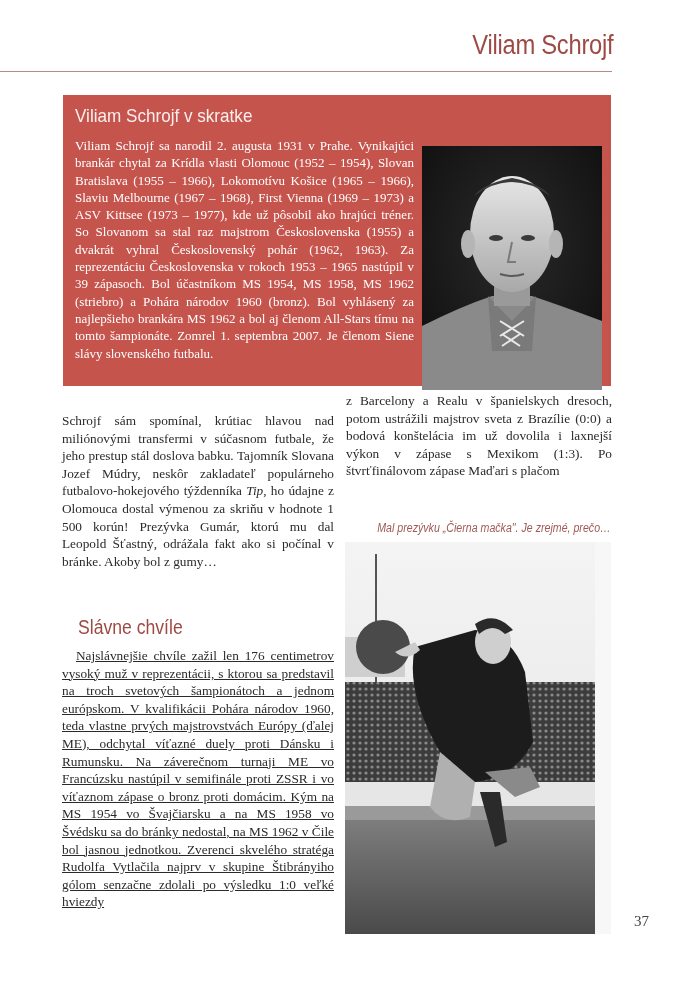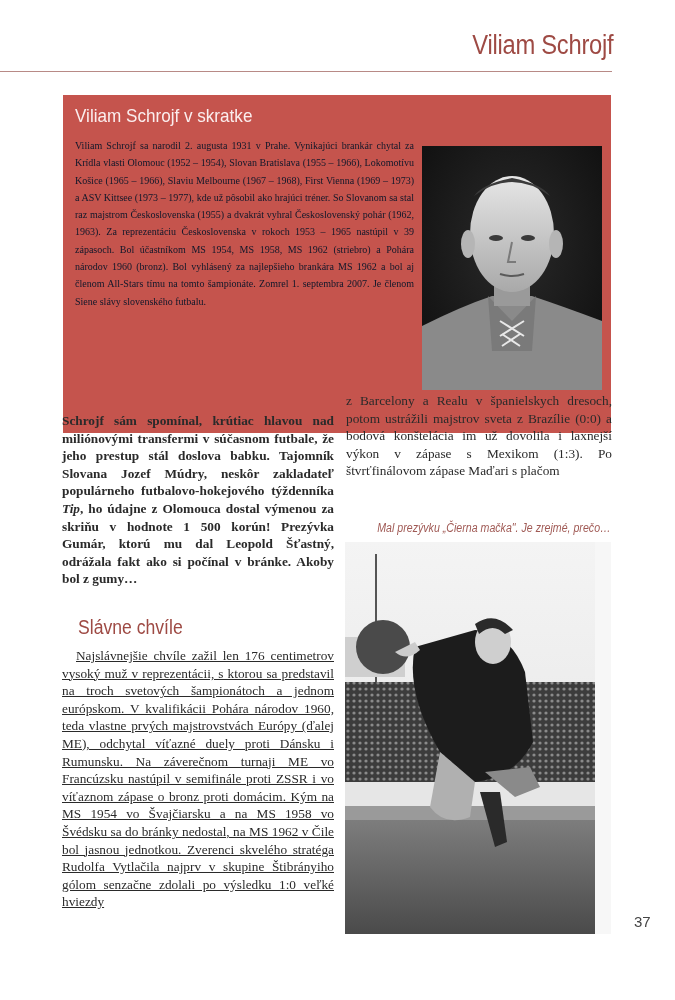--- a/index.html
+++ b/index.html
@@ -1,37 +1,37 @@
 <!DOCTYPE html>
 <html><head>
 <meta charset="utf-8">
 <style>
   html, body { margin:0; padding:0; }
   body { width:675px; height:1000px; background:#ffffff; position:relative; overflow:hidden;
          font-family:"Liberation Serif","DejaVu Serif",serif; color:#2a2a2a; }
   .header-title { position:absolute; top:30px; right:62px; font-family:"Liberation Sans","DejaVu Sans",sans-serif;
          font-size:27px; color:#9e4a44; letter-spacing:-0.3px; transform:scaleX(0.88); transform-origin:right center; }
   .header-rule { position:absolute; top:71px; left:0; width:612px; height:1px; background:#b88a86; }
-  .box { position:absolute; left:63px; top:95px; width:548px; height:338px; background:#c5544d; }
+  .box { position:absolute; left:63px; top:95px; width:548px; height:291px; background:#c5544d; }
   .box-title { position:absolute; left:12px; top:10px; font-family:"Liberation Sans","DejaVu Sans",sans-serif;
          font-size:19px; color:#fbeeee; transform:scaleX(0.9); transform-origin:left center; white-space:nowrap; }
-  .box-text { position:absolute; left:12px; top:42px; width:339px; font-size:10px; line-height:17.3px;
-         color:#0f172a; text-align:justify; }
+  .box-text { position:absolute; left:12px; top:42px; width:339px; font-size:13px; line-height:17.3px;
+         color:#ffffff; text-align:justify; }
   .portrait { position:absolute; left:359px; top:51px; width:180px; height:244px; background:#151515; overflow:hidden; }
   .col { position:absolute; font-size:13.3px; line-height:17.6px; text-align:justify; color:#2a2a2a; }
   .col p { margin:0; }
-  .col1a { left:62px; top:412px; width:272px;font-weight:bold; }
+  .col1a { left:62px; top:412px; width:272px; }
   .col1b { left:62px; top:647px; width:272px; text-indent:14px;text-decoration:underline; }
   .col2 { left:346px; top:392px; width:266px; }
   .section-heading { position:absolute; left:78px; top:616px; font-family:"Liberation Sans","DejaVu Sans",sans-serif;
          font-size:20px; color:#9e4a44; transform:scaleX(0.88); transform-origin:left center; white-space:nowrap; }
   .caption { position:absolute; right:64px; top:521px; font-family:"Liberation Sans","DejaVu Sans",sans-serif;
          font-style:italic; font-size:12.5px; color:#a05a55; transform:scaleX(0.85); transform-origin:right center; white-space:nowrap; }
   .action-photo { position:absolute; left:345px; top:542px; width:266px; height:392px; background:#dcdcdc; overflow:hidden; }
-  .page-number { position:absolute; left:634px; top:913px; font-family:Liberation Sans, sans-serif;
+  .page-number { position:absolute; left:634px; top:913px; font-family:Liberation Serif, serif;
          font-size:15px; color:#444; }
 </style>
 </head>
 <body>
 
 <div class="header-title">Viliam Schrojf</div>
 <div class="header-rule"></div>
 
 <div class="box">
   <div class="box-title">Viliam Schrojf v skratke</div>

